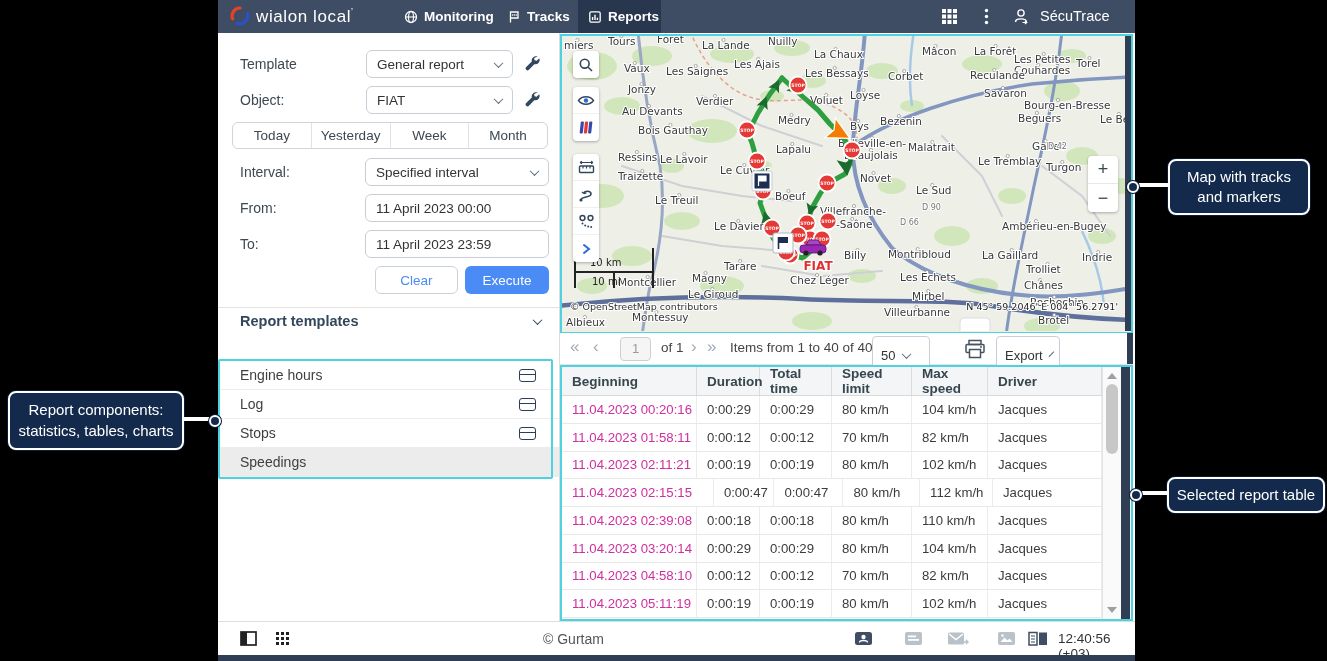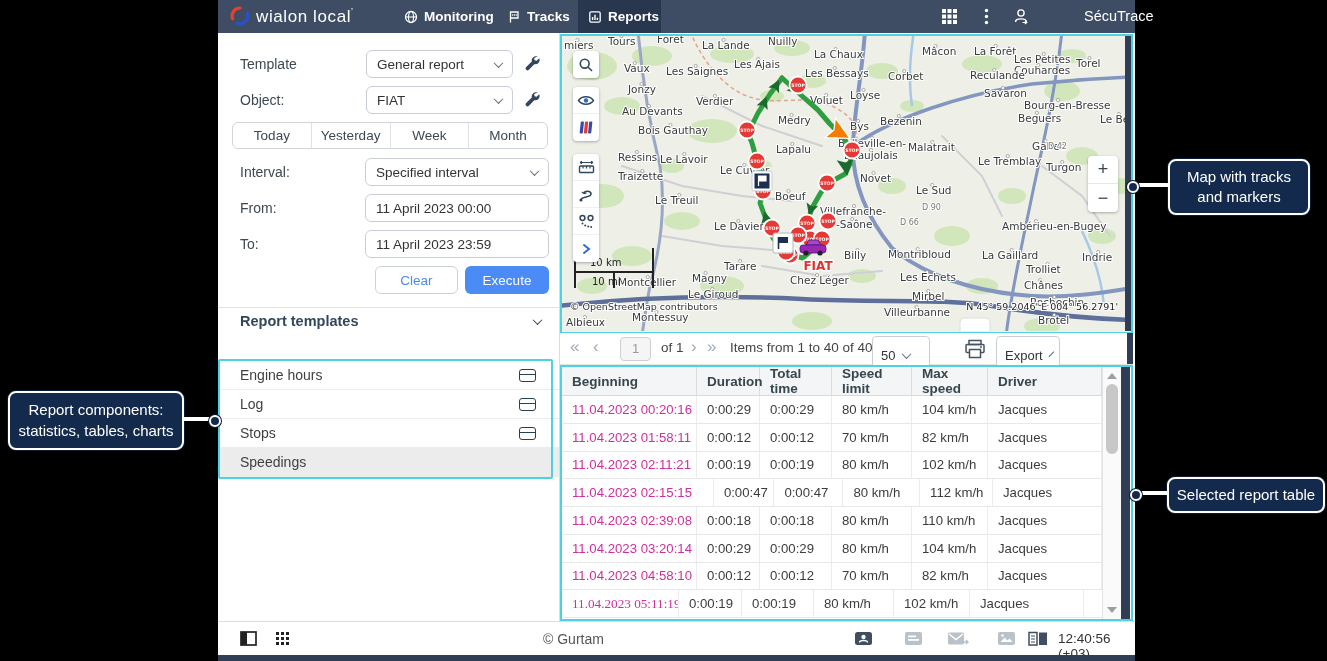--- a/index.html
+++ b/index.html
@@ -152,21 +152,21 @@
             </g>
           </svg>
       </span>
       <span class="abs tb-icon" style="left:794px;top:7px;">
         <svg width="18" height="18" viewBox="0 0 18 18">
           <circle cx="9" cy="6" r="3.1" fill="none" stroke="#fff" stroke-width="1.4"></circle>
           <path d="M3.5 15 C3.5 10.8 14.5 10.8 14.5 15" fill="none" stroke="#fff" stroke-width="1.4"></path>
           <path d="M10.5 15.5 H14.5 L13 14 M14.5 15.5 L13 17" fill="none" stroke="#fff" stroke-width="1.2"></path>
         </svg>
       </span>
-      <span class="abs" style="left:866px;top:8px;font-size:14.5px;">SécuTrace</span>
+      <span class="abs" style="left:822px;top:8px;font-size:14.5px;">SécuTrace</span>
     </div>
 
     <div class="panel">
       <span class="lbl" style="top:23px;">Template</span>
       <div class="select" style="left:148px;top:17px;width:147px;">
         <span>General report</span>
         <i class="chev down sel-chev"></i>
       </div>
       <span class="abs" style="left:305px;top:21px;">
         <svg width="17" height="17" viewBox="0 0 17 17">
@@ -662,21 +662,21 @@
           </div>
           <div class="g-row">
             <div class="c pink" style="width: 135px;">11.04.2023 04:58:10</div>
             <div class="c" style="width: 63px;">0:00:12</div>
             <div class="c" style="width: 72px;">0:00:12</div>
             <div class="c" style="width: 80px;">70 km/h</div>
             <div class="c" style="width: 76px;">82 km/h</div>
             <div class="c" style="width: 114px;">Jacques</div>
           </div>
           <div class="g-row">
-            <div class="c pink" style="width: 117px; font-family: Liberation Serif, serif;">11.04.2023 05:11:19</div>
+            <div class="c pink" style="width: 135px;">11.04.2023 05:11:19</div>
             <div class="c" style="width: 63px;">0:00:19</div>
             <div class="c" style="width: 72px;">0:00:19</div>
             <div class="c" style="width: 80px;">80 km/h</div>
             <div class="c" style="width: 76px;">102 km/h</div>
             <div class="c" style="width: 114px;">Jacques</div>
           </div>
         </div>
       <div class="sbar">
         <span class="ar" style="top:6px;border-bottom:6px solid #9aa0a6;"></span>
         <div class="thumb"></div>

